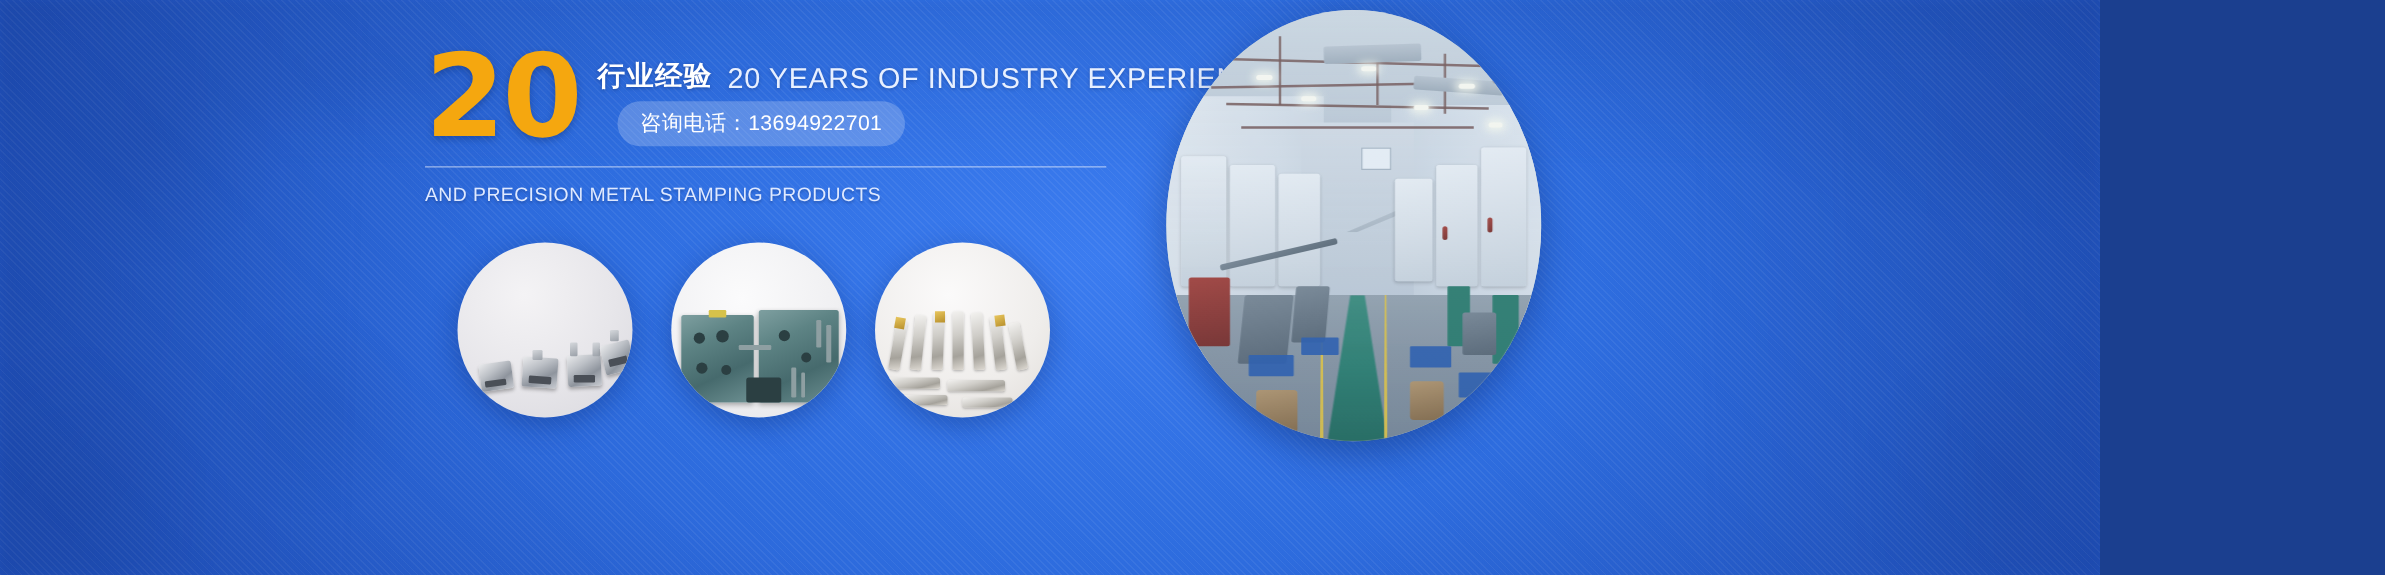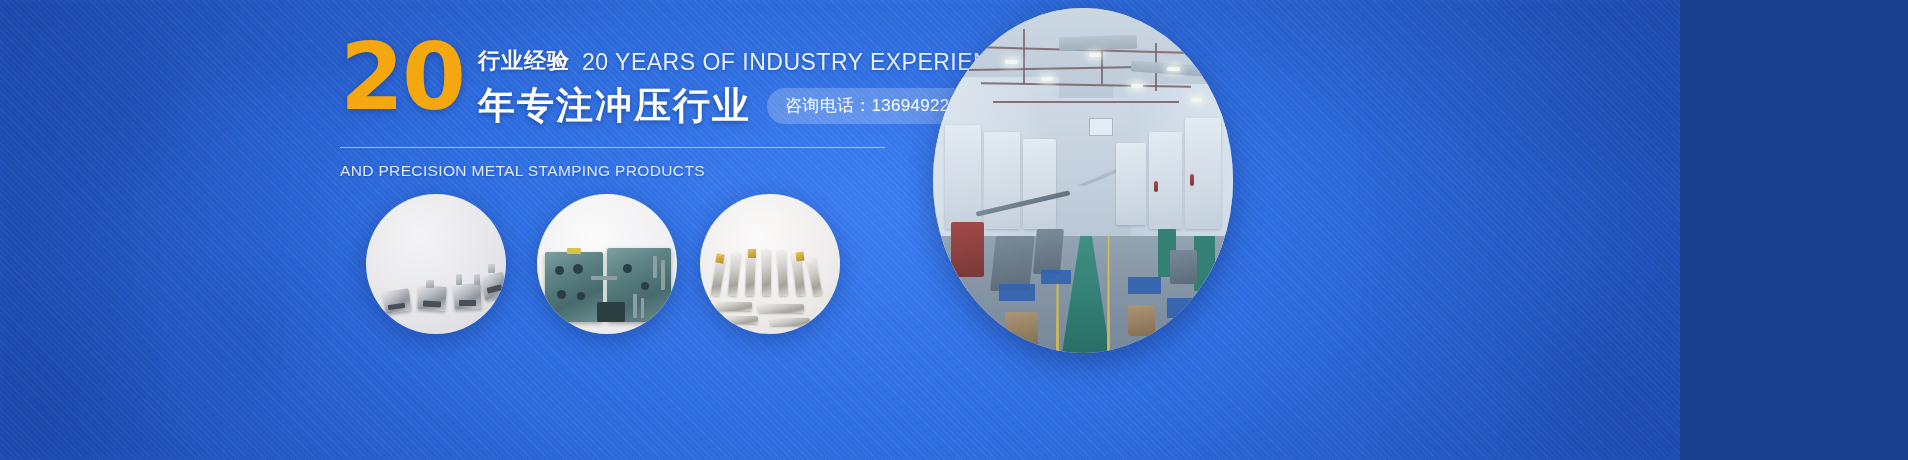--- a/index.html
+++ b/index.html
@@ -219,21 +219,20 @@
       <div class="big20">20</div>
 
       <div class="head-right">
 
         <div class="line1">
           <span class="cn-small">行业经验</span>
           <span class="en-small">20 YEARS OF INDUSTRY EXPERIENCE</span>
         </div>
 
         <div class="line2">
-          <span class="cn-big">年专注冲压行业</span>
           <span class="phone-badge">咨询电话：13694922701</span>
         </div>
 
       </div>
     </div>
 
     <div class="divider"></div>
 
     <div class="subtitle">
       <div>AND PRECISION METAL STAMPING PRODUCTS</div>

